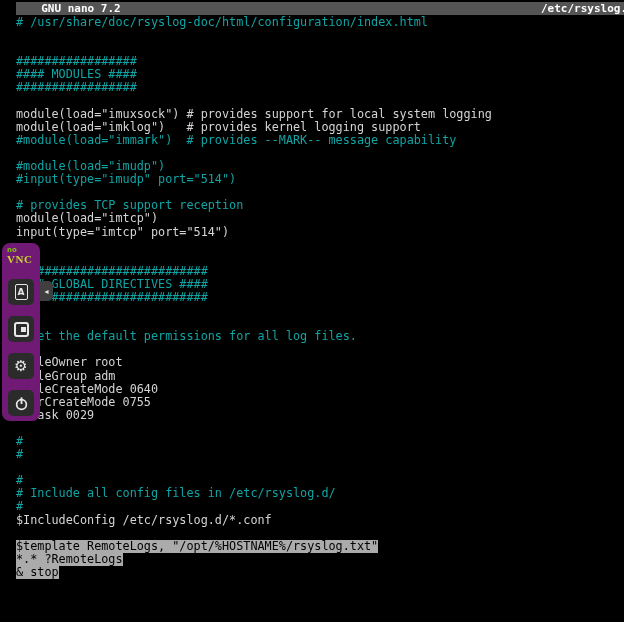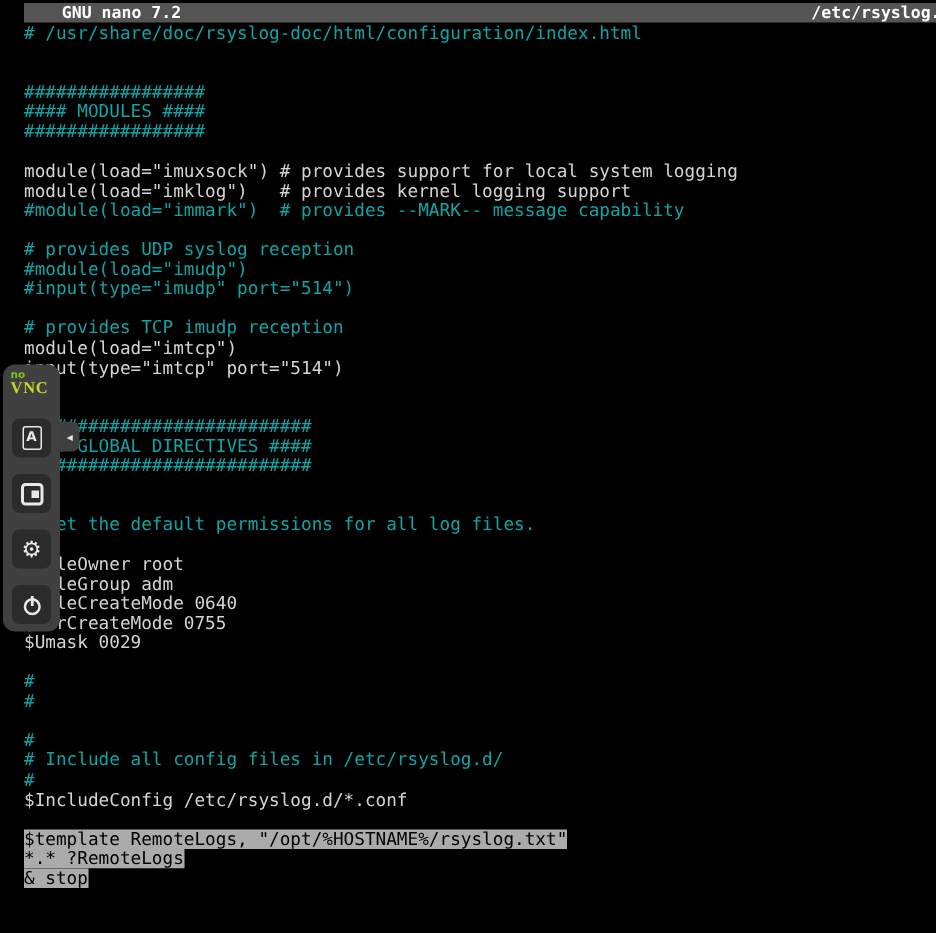--- a/index.html
+++ b/index.html
@@ -21,21 +21,21 @@
     white-space:pre; overflow:hidden;
   }
   .line.comment { color:#10a4a4; }
   .line.code    { color:#d4d4d4; }
   .line.blank   { color:#d4d4d4; }
   .line.marked span { background:#ababab; color:#000000;text-align:center; }
 
   
   #vnc-panel {
     position:absolute; left:2px; top:243px; width:38px; height:178px;
-    background:#404040; border-radius:8px; z-index:5;
+    background:#701a75; border-radius:8px; z-index:5;
   }
   .vnc-logo { padding:4px 0 0 5px; line-height:1; }
   .logo-no  { display:block; color:#84c00b; font-size:7px; font-weight:bold; line-height:7px; font-family:"DejaVu Sans",sans-serif; }
   .logo-vnc { display:block; color:#c9d52b; font-size:11px; font-weight:bold; line-height:11px; letter-spacing:0.5px; font-family:Liberation Serif, serif; }
   .vnc-btn {
     position:absolute; left:6px; width:26px; height:26px; background:#2b2b2b;
     border-radius:5px; display:flex; align-items:center; justify-content:center;
     color:#e8e8e8; cursor:pointer;
   }
   #btn-clipboard  { top:36px; }
@@ -71,25 +71,24 @@
       <div class="line blank">&nbsp;</div>
       <div class="line blank">&nbsp;</div>
       <div class="line comment"><span>#################</span></div>
       <div class="line comment"><span>#### MODULES ####</span></div>
       <div class="line comment"><span>#################</span></div>
       <div class="line blank">&nbsp;</div>
       <div class="line code"><span>module(load="imuxsock") # provides support for local system logging</span></div>
       <div class="line code"><span>module(load="imklog")   # provides kernel logging support</span></div>
       <div class="line comment"><span>#module(load="immark")  # provides --MARK-- message capability</span></div>
       <div class="line blank">&nbsp;</div>
-      <div class="line comment"><span># provides UDP syslog reception</span></div>
       <div class="line comment"><span>#module(load="imudp")</span></div>
       <div class="line comment"><span>#input(type="imudp" port="514")</span></div>
       <div class="line blank">&nbsp;</div>
-      <div class="line comment"><span># provides TCP imudp reception</span></div>
+      <div class="line comment"><span># provides TCP support reception</span></div>
       <div class="line code"><span>module(load="imtcp")</span></div>
       <div class="line code"><span>input(type="imtcp" port="514")</span></div>
       <div class="line blank">&nbsp;</div>
       <div class="line blank">&nbsp;</div>
       <div class="line comment"><span>###########################</span></div>
       <div class="line comment"><span>#### GLOBAL DIRECTIVES ####</span></div>
       <div class="line comment"><span>###########################</span></div>
       <div class="line blank">&nbsp;</div>
       <div class="line comment"><span>#</span></div>
       <div class="line comment"><span># Set the default permissions for all log files.</span></div>

